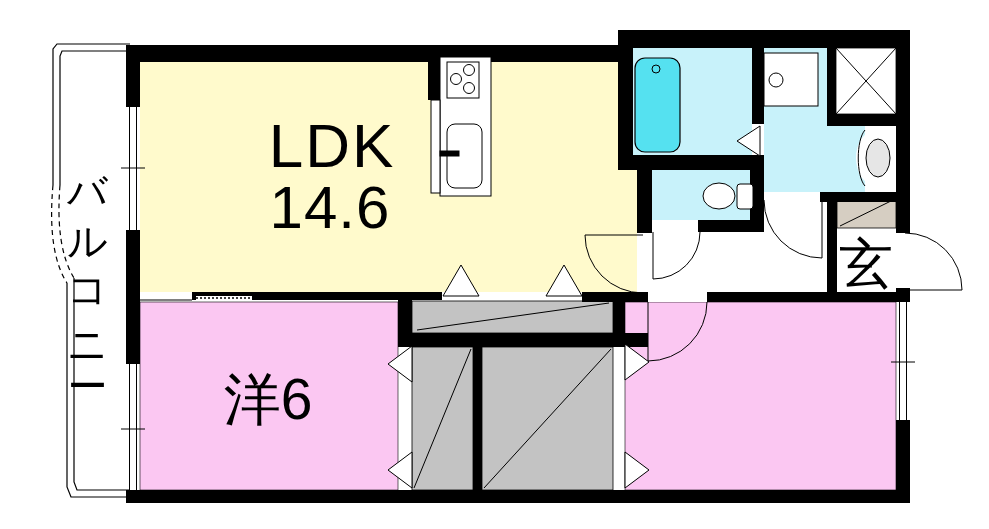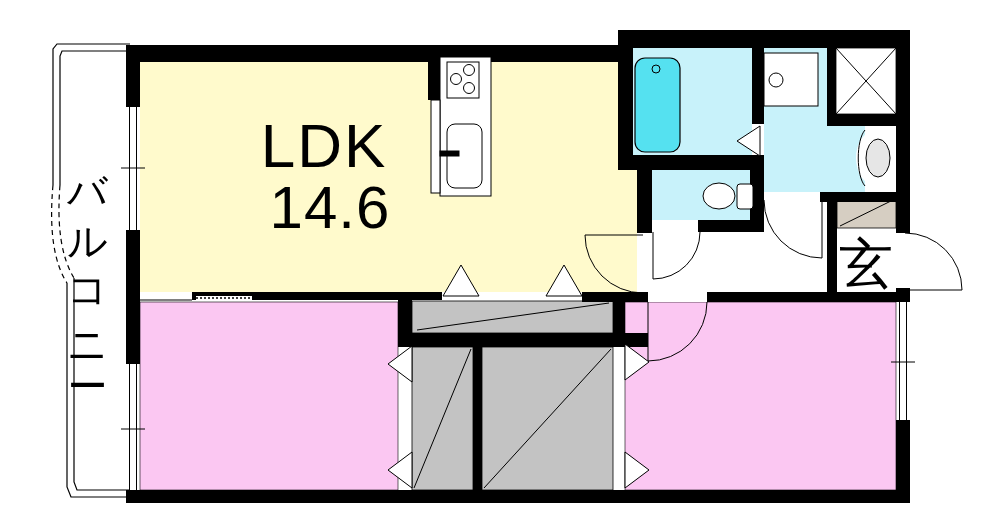--- a/index.html
+++ b/index.html
@@ -158,17 +158,18 @@
       <line x1="648" y1="302" x2="648" y2="361"></line>
       <path d="M 707,302 A 59,59 0 0 1 648,361"></path>
     </g>
     <g>
       <line x1="905" y1="290" x2="962" y2="290"></line>
       <path d="M 905,233 A 57,57 0 0 1 962,290"></path>
     </g>
   </g>
 </svg>
 
-<div class="label label-ldk" style="left:324px;top:146px;">LDK</div>
+<div class="label label-ldk" style="left:332px;top:146px;">LDK</div>
 <div class="label label-size" style="left:330px;top:208px;">14.6</div>
+<div class="label label-room" style="left:268px;top:399px;">洋6</div>
 <div class="label label-genkan" style="left:866px;top:263px;">玄</div>
 <div class="label label-balcony" style="left:88px;top:147px;">バルコニー</div>
 </div>
 
 </body></html>

